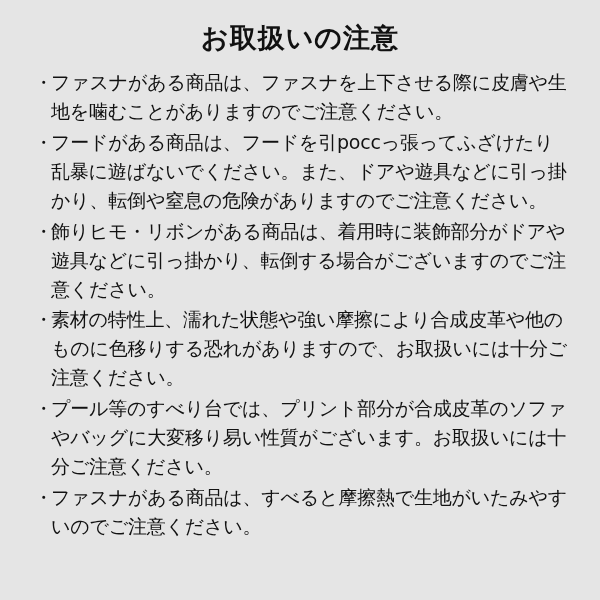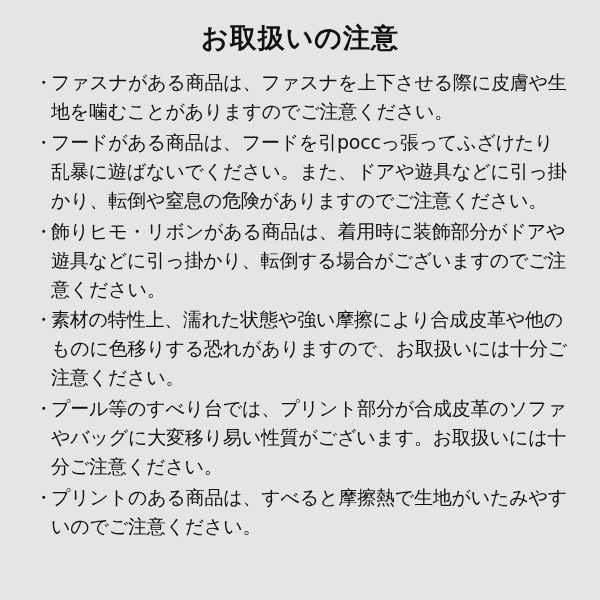--- a/index.html
+++ b/index.html
@@ -81,17 +81,17 @@
     <li class="notice-item">
       <span class="bullet">・</span>
       <span class="notice-text">素材の特性上、濡れた状態や強い摩擦により合成皮革や他のものに色移りする恐れがありますので、お取扱いには十分ご注意ください。</span>
     </li>
     <li class="notice-item">
       <span class="bullet">・</span>
       <span class="notice-text">プール等のすべり台では、プリント部分が合成皮革のソファやバッグに大変移り易い性質がございます。お取扱いには十分ご注意ください。</span>
     </li>
     <li class="notice-item">
       <span class="bullet">・</span>
-      <span class="notice-text">プリントのある商品は、すべると摩擦熱で生地がいたみやすいのでご注意ください。</span>
+      <span class="notice-text">ファスナがある商品は、すべると摩擦熱で生地がいたみやすいのでご注意ください。</span>
     </li>
   </ul>
 
 </div>
 
 </body></html>

